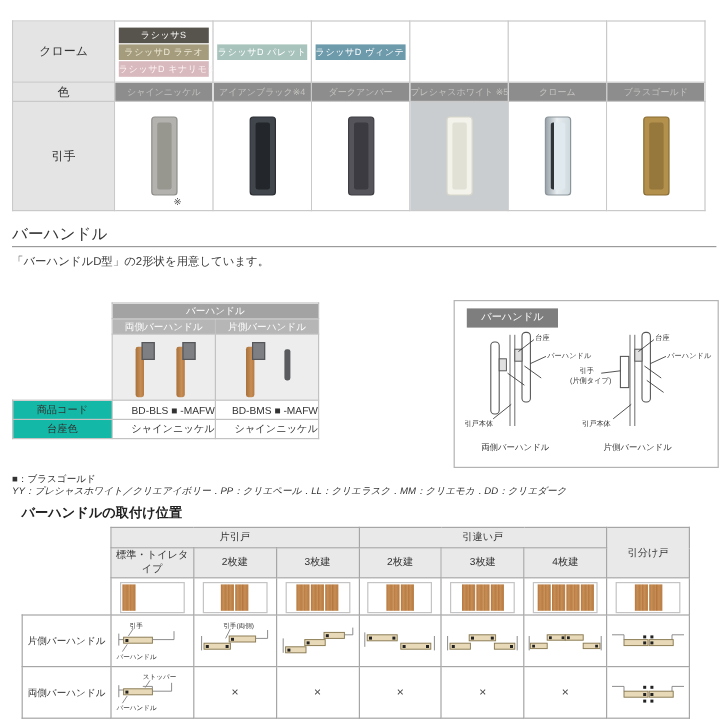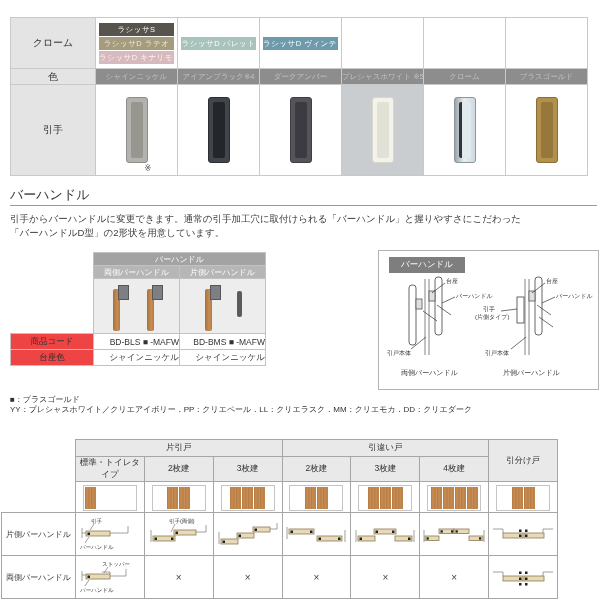--- a/index.html
+++ b/index.html
@@ -41,45 +41,45 @@
   .sec-title{position:absolute;left:10px;top:186px;font-size:13px;color:#333;}
   .rule{position:absolute;left:10px;top:205px;width:587px;border-top:1px solid #9b9b9b;}
   .desc{position:absolute;left:10px;top:212px;width:580px;font-size:9.5px;line-height:14px;color:#3a3a3a;}
 
   .prod{position:absolute;left:10px;top:252px;width:255px;}
   .prod td{border:1px solid #c2c2c2;font-size:8.5px;text-align:center;vertical-align:middle;color:#333;}
   .prod td.nob{border:none;background:none;}
   .prod .ph1{background:#a3a3a3;color:#fff;font-size:8px;height:12px;}
   .prod .ph2{background:#b6b6b6;color:#fff;font-size:8px;height:12px;}
   .prod .pimg{background:#ededed;height:54px;vertical-align:top;}
-  .prod .plbl{background:#ef4444;height:15px;}
+  .prod .plbl{background:#14b8a6;height:15px;}
   .prod .pval{height:15px;text-align:right;}
   .imgwrap{display:flex;justify-content:center;gap:16px;padding-top:6px;}
   .bargroup{position:relative;width:18px;height:46px;}
   .wbar{position:absolute;left:2px;top:4px;width:7px;height:42px;border-radius:2px;
         background:linear-gradient(90deg,#a9713b,#c68d55 60%,#b57a40);}
   .wbracket{position:absolute;right:0;top:0;width:9px;height:13px;background:#7d7f82;border:1px solid #55575a;}
   .dbar{width:5px;height:26px;margin-top:6px;border-radius:2px;background:#595b5e;}
 
   .fnote1{position:absolute;left:10px;top:394px;font-size:8px;color:#333;}
-  .fnote2{position:absolute;left:10px;top:404px;font-size:8px;color:#333;}
+  .fnote2{position:absolute;left:10px;top:404px;font-size:8px;color:#333;font-style:italic;}
 
   .dbox{position:absolute;left:378px;top:250px;width:219px;height:138px;border:1px solid #b3b3b3;background:#fff;}
   .dbadge{position:absolute;left:10px;top:6px;background:#7e7e7e;color:#fff;font-size:8.5px;padding:2px 12px;}
   .diag{position:absolute;left:0;top:20px;width:219px;height:116px;}
   .diag .ln{stroke:#666;stroke-width:0.8;fill:none;}
   .diag .cap{font-size:7px;fill:#333;}
   .diag .lab{font-size:6px;fill:#333;}
   .diag .bar{fill:#fff;stroke:#555;stroke-width:0.9;}
   .diag .brk{fill:#e0e0e0;stroke:#555;stroke-width:0.8;}
   .diag .arr{stroke:#333;stroke-width:0.7;}
 
   
   .m-title{position:absolute;left:18px;top:420px;font-size:11px;font-weight:bold;color:#222;}
-  .mount{position:absolute;left:1px;top:439px;width:557px;}
+  .mount{position:absolute;left:18px;top:439px;width:557px;}
   .mount td,.mount th{border:1px solid #a6a6a6;text-align:center;vertical-align:middle;color:#333;}
   .mount .nob{border:none;background:none;}
   .mount th{background:#e9e9e9;font-size:8.5px;}
   .mount .gr{height:17px;} .mount .sr{height:18px;}
   .mount .doorrow td{height:30px;background:#fff;}
   .mount .diagrow td{height:42px;background:#fff;}
   .mount .lbl2{background:#e4e4e4;font-size:8px;}
   .mount .xcell{font-size:10px;color:#444;}
   .doorframe{width:54px;height:26px;border:1px solid #c4c4c4;margin:1px auto 0;display:flex;
              justify-content:center;align-items:stretch;padding:1px;gap:1px;box-sizing:border-box;background:#fff;}
@@ -154,21 +154,20 @@
       <td class="hc">
             <div class="handle h6"></div>
           </td>
     </tr>
   </tbody>
     </table>
 
   <div class="sec-title">バーハンドル</div>
   <div class="rule"></div>
   <div class="desc">
-    <div>引手からバーハンドルに変更できます。通常の引手加工穴に取付けられる「バーハンドル」と握りやすさにこだわった</div>
     <div>「バーハンドルD型」の2形状を用意しています。</div>
   </div>
 
   <table class="prod">
     <colgroup>
         <col style="width:83px">
         <col style="width:86px">
         <col style="width:86px">
       </colgroup>
     <tbody>
@@ -250,20 +249,21 @@
       <path class="arr" d="M158 34 L172 44 M160 46 L174 56"></path>
       <text class="lab" x="167" y="12">台座</text>
       <text class="lab" x="177" y="27">バーハンドル</text>
       <text class="lab" x="104" y="40">引手</text>
       <text class="lab" x="96" y="48">(片側タイプ)</text>
       <text class="lab" x="106" y="84">引戸本体</text>
       <text class="cap" x="124" y="104">片側バーハンドル</text>
     </svg>
   </div>
 
+  <div class="m-title">バーハンドルの取付け位置</div>
 
   <table class="mount">
     <colgroup>
         <col style="width:74px">
         <col>
         <col>
         <col>
         <col>
         <col>
         <col>

